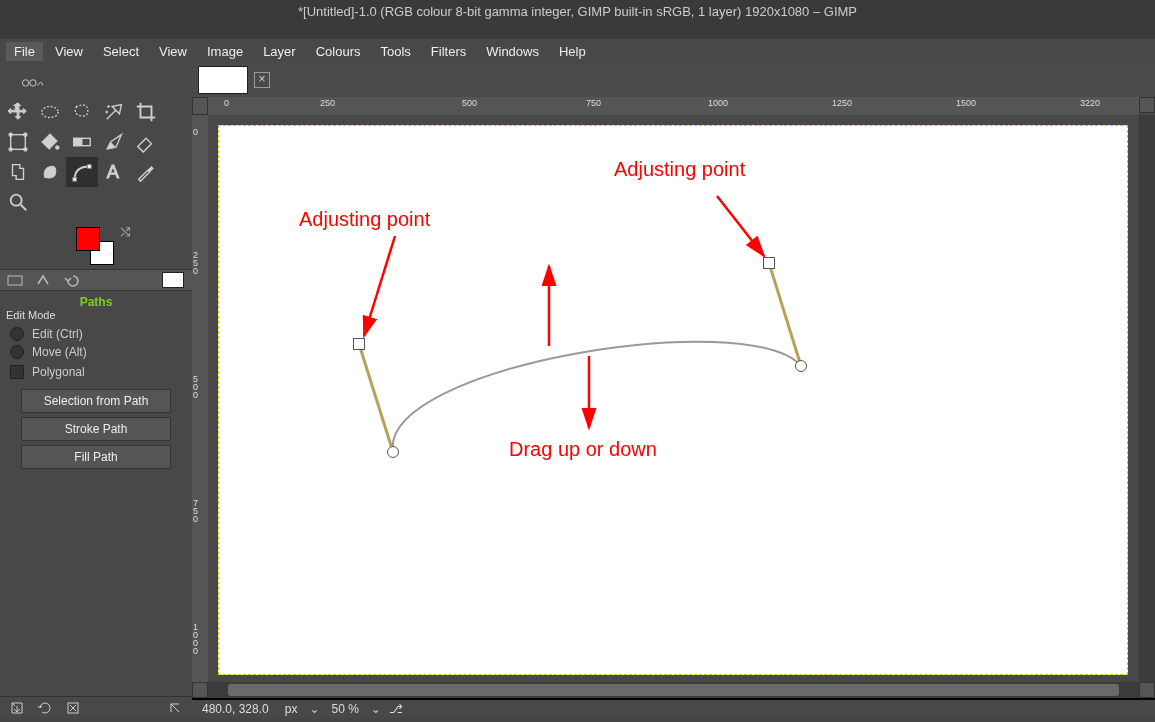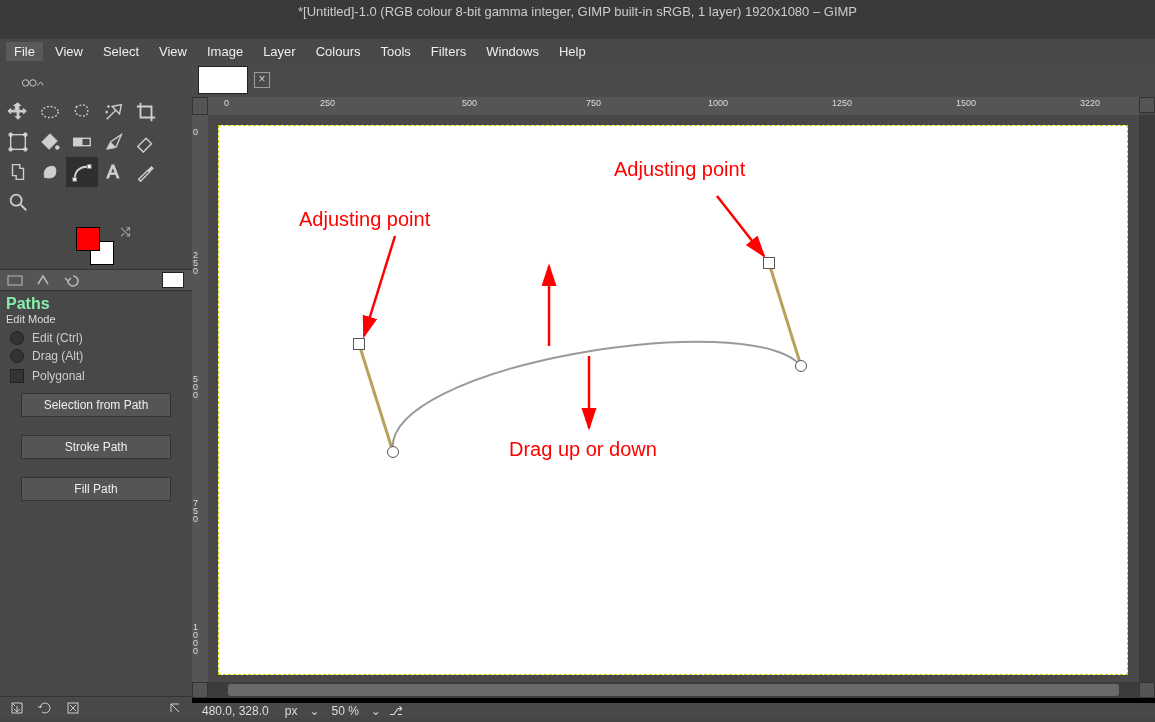--- a/index.html
+++ b/index.html
@@ -16,47 +16,47 @@
   .tool svg { width:22px; height:22px; fill:#cfcfcf; stroke:#cfcfcf; }
   .tool.sel { background:#2f2f2f; }
   .swatches { display:flex; justify-content:center; padding:4px 0 8px; position:relative; height:46px; }
   .sw-wrap { position:relative; width:40px; height:36px; }
   .sw-bg { position:absolute; left:14px; top:14px; width:24px; height:24px; background:#fff; border:1px solid #000; }
   .sw-fg { position:absolute; left:0; top:0; width:24px; height:24px; background:#f00; border:1px solid #000; }
   .sw-swap { position:absolute; right:-14px; top:-2px; color:#ccc; font-size:12px; }
   .tabrow { display:flex; align-items:center; gap:6px; background:#555; height:22px; padding:0 4px; border-top:1px solid #333; border-bottom:1px solid #333;}
   .tabrow .tab { width:22px; height:18px; display:flex; align-items:center; justify-content:center; color:#bbb; }
   .tabrow .swatch { width:22px; height:16px; background:#fff; border:1px solid #222; margin-left:auto; margin-right:4px;}
-  .panel-title { font-weight:bold; font-size:16px; padding:4px 6px 0 6px; color:#86efac;}
+  .panel-title { font-weight:bold; font-size:12px; padding:4px 6px 0 6px; color:#84cc16;text-align:center;}
   .panel-sub { font-size:11px; padding:0 6px 4px 6px; color:#ddd;}
   .radio-row { display:flex; align-items:center; gap:8px; padding:2px 10px; font-size:12px; color:#ccc;}
   .radio-row .dot { width:14px; height:14px; border-radius:50%; background:#333; border:1px solid #222; display:flex; align-items:center; justify-content:center;}
   .radio-row .dot.on::after { content:""; width:6px; height:6px; border-radius:50%; background:#eee; }
   .check-row { display:flex; align-items:center; gap:8px; padding:4px 10px 8px; font-size:12px; color:#ccc;}
   .check-row .box { width:14px; height:14px; background:#333; border:1px solid #222;}
-  .btns { padding:2px 21px; display:flex; flex-direction:column; gap:18px;}
+  .btns { padding:2px 21px; display:flex; flex-direction:column; gap:4px;}
   .btn { background:#555; border:1px solid #333; color:#eee; text-align:center; height:24px; line-height:22px; font-size:12px;}
   .right { flex:1; display:flex; flex-direction:column; background:#484848;}
   .tabbar { height:34px; display:flex; align-items:center; padding:4px 6px; gap:6px; background:#4a4a4a;}
   .doc-tab { width:50px; height:28px; background:#fff; border:1px solid #222;}
   .doc-close { width:16px; height:16px; border:1px solid #999; color:#ccc; text-align:center; line-height:13px; font-size:12px;}
   .ruler-corner { width:16px; height:18px; background:#555; border:1px solid #333;}
   .hruler { height:18px; background:#555; position:relative; overflow:hidden; font-size:9px; color:#ddd;}
   .hruler .lbl { position:absolute; top:1px; }
   .vruler { width:16px; background:#555; position:relative; overflow:hidden; font-size:9px; color:#ddd;}
   .vruler .lbl { position:absolute; left:1px; writing-mode: horizontal-tb; width:14px; text-align:left;}
   .canvas-wrap { flex:1; display:grid; grid-template-columns:16px 1fr 16px; grid-template-rows:18px 1fr 16px; }
   .canvas-outer { background:#484848; position:relative; overflow:hidden;}
   .canvas { position:absolute; left:10px; top:10px; width:910px; height:550px; background:#fff; border:1px dashed #cc0;}
   .vsb { background:#3c3c3c; }
   .hsb-row { grid-column:1 / span 3; display:grid; grid-template-columns:16px 1fr 16px;}
   .hsb { background:#3c3c3c; position:relative;}
   .hsb .thumb { position:absolute; left:20px; top:2px; right:20px; height:12px; background:#6a6a6a; border-radius:3px;}
   .nav-sq { width:16px; height:16px; background:#555; border:1px solid #333;}
-  .status { height:20px; background:#484848; display:flex; align-items:center; gap:8px; padding:0 6px; font-size:12px; color:#ddd; border-top:5px solid #000000;}
+  .status { height:20px; background:#484848; display:flex; align-items:center; gap:8px; padding:0 6px; font-size:12px; color:#ddd; border-top:2px solid #000000;}
   .status .field { background:#484848; padding:0 4px;}
   .status .chev { color:#ccc; }
   .bottom-icons { height:22px; display:flex; align-items:center; gap:10px; padding:0 8px; background:#484848; border-top:1px solid #333;}
   .bottom-icons .ic { width:18px; height:18px; color:#ccc; display:flex; align-items:center; justify-content:center;}
   .bottom-icons .spacer { flex:1; }
   
   .anno { position:absolute; color:#f00; font-size:20px; font-weight:500; }
   .node { position:absolute; width:12px; height:12px; background:#fff; border:1px solid #555; }
   .node.circ { border-radius:50%; }
   .dimmed { color:#888; }
@@ -221,21 +221,21 @@
       <div class="swatch"></div>
     </div>
     <div class="panel-title">Paths</div>
     <div class="panel-sub">Edit Mode</div>
     <div class="radio-row">
         <span class="dot"></span>
         <span>Edit (Ctrl)</span>
       </div>
     <div class="radio-row">
         <span class="dot"></span>
-        <span>Drag (Alt)</span>
+        <span>Move (Alt)</span>
       </div>
     <div class="check-row">
         <span class="box"></span>
         <span>Polygonal</span>
       </div>
     <div class="btns">
       <div class="btn">Selection from Path</div>
       <div class="btn">Stroke Path</div>
       <div class="btn">Fill Path</div>
     </div>

